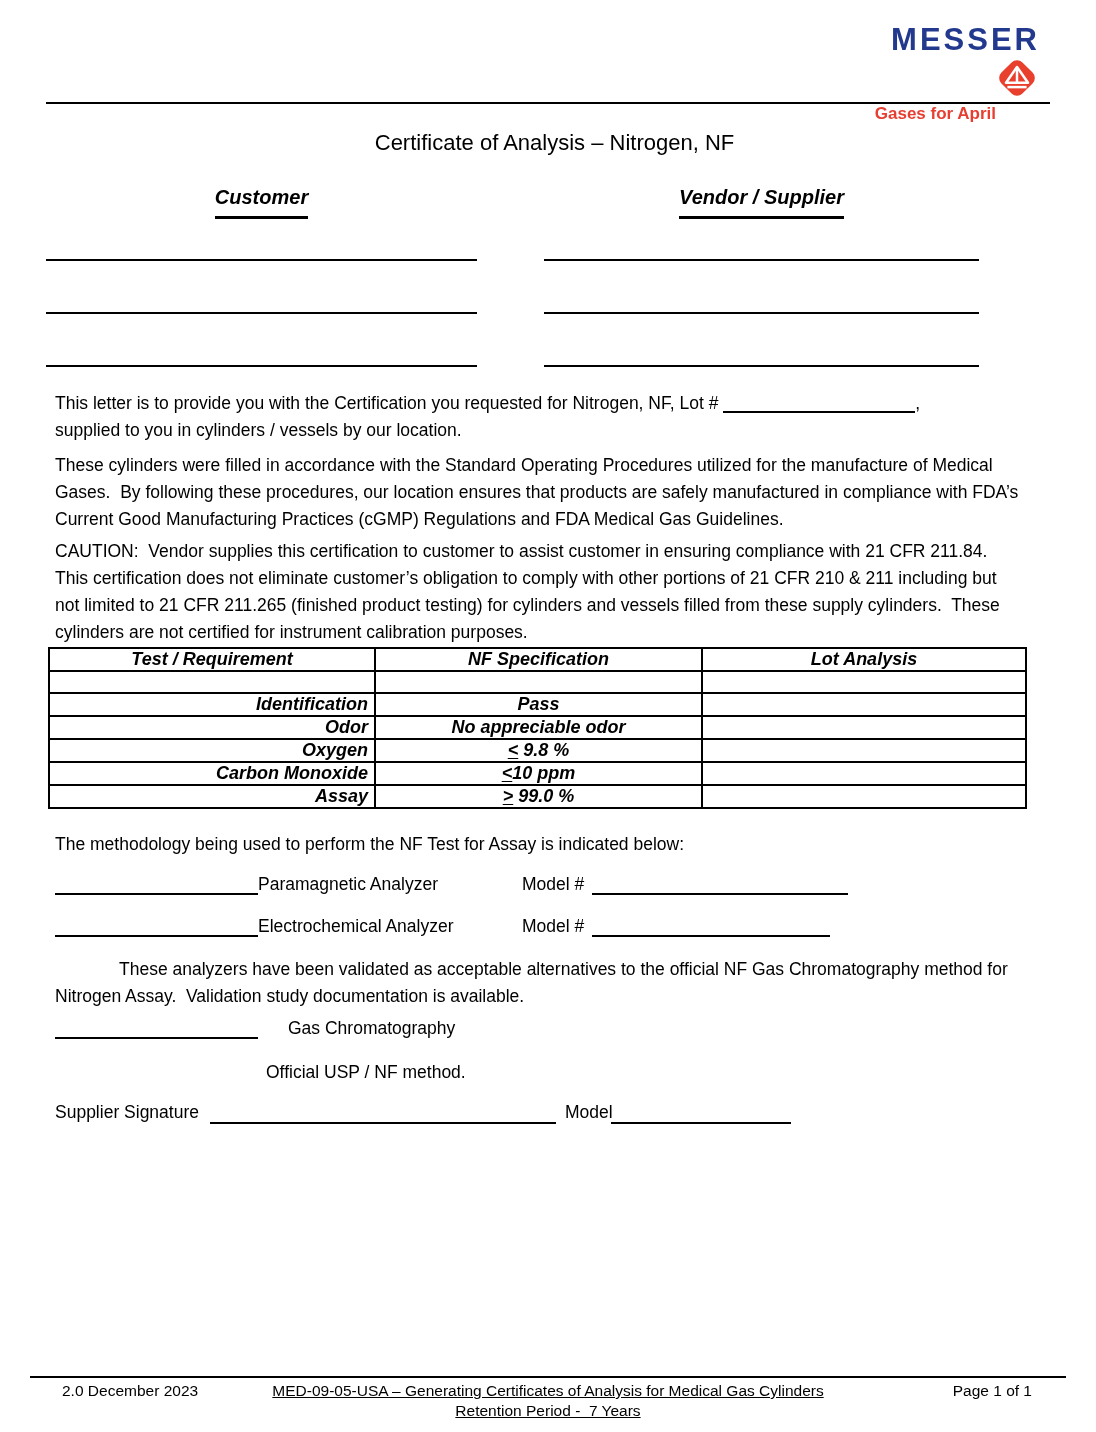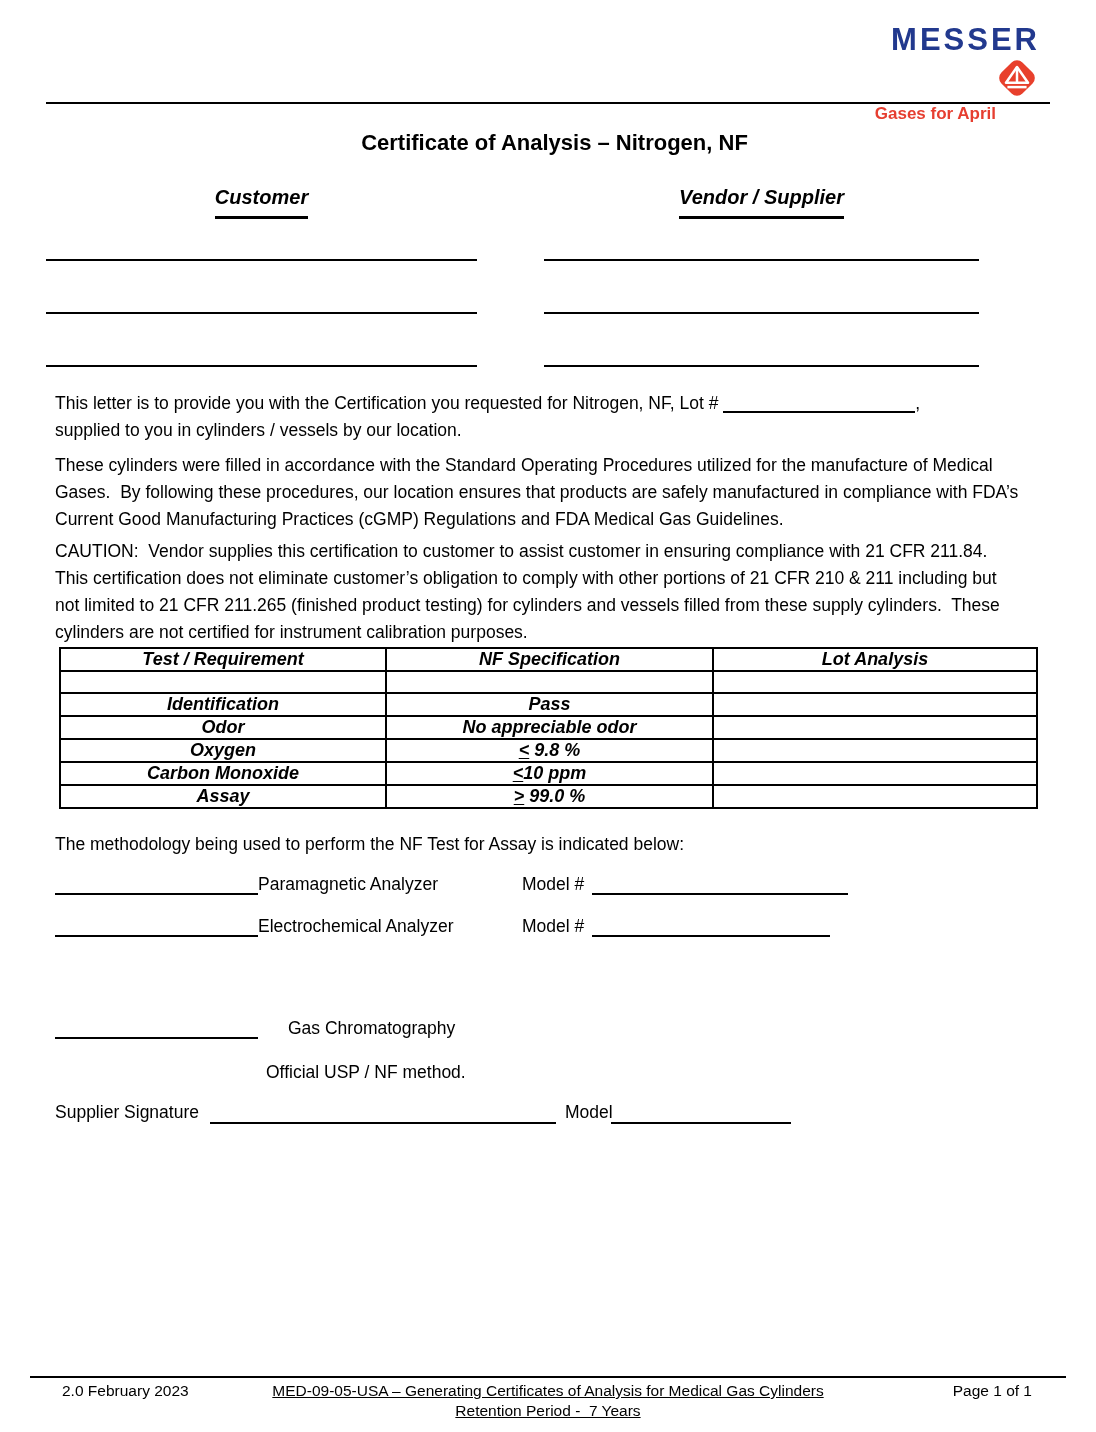--- a/index.html
+++ b/index.html
@@ -42,21 +42,21 @@
     line-height: 1;
   }
 
   
   .hline { position: absolute; background: #000; height: 2px; }
   .doc-title {
     position: absolute;
     left: 13px; right: 0; top: 130px;
     text-align: center;
     font-size: 22px;
-    font-weight: 700;
+    font-weight: 400;
   }
   .party-heading {
     position: absolute;
     top: 186px;
     text-align: center;
     font-size: 20px;
     font-weight: 700;
     font-style: italic;
   }
   .party-heading span { border-bottom: 3px solid #000; padding-bottom: 8px; }
@@ -74,38 +74,38 @@
     display: inline-block;
     border-bottom: 2px solid #000;
     height: 16px;
     vertical-align: -4px;
   }
   .lot-fill { width: 192px; }
 
   
   .spec-table {
     position: absolute;
-    left: 59px; top: 647px;
+    left: 48px; top: 647px;
     width: 977px;
     border-collapse: collapse;
     table-layout: fixed;
     padding-left: 45px;
   }
   .spec-table th, .spec-table td {
     border: 2px solid #000;
     font-size: 18px;
     font-weight: 700;
     font-style: italic;
     height: 21px;
     padding: 0 6px;
     overflow: hidden;
     white-space: nowrap;
   }
   .spec-table th { text-align: center; }
-  .spec-table td.t { text-align: center; }
+  .spec-table td.t { text-align: right; }
   .spec-table td.s { text-align: center; }
   .spec-table tr.spacer td { height: 22px; }
   .op { text-decoration: underline; text-underline-offset: 2px; }
 
   
   .abs-label { position: absolute; font-size: 17.5px; line-height: 22px; }
   .footer-text { position: absolute; font-size: 15.5px; line-height: 20px; }
   .footer-center { left: 0; right: 0; text-align: center; }
 </style>
 </head>
@@ -208,32 +208,33 @@
   <div class="hline" style="left:55px; top:893px; width:203px;"></div>
   <div class="abs-label" style="left:258px; top:873px;">Paramagnetic Analyzer</div>
   <div class="abs-label" style="left:522px; top:873px;">Model #</div>
   <div class="hline" style="left:592px; top:893px; width:256px;"></div>
 
   <div class="hline" style="left:55px; top:935px; width:203px;"></div>
   <div class="abs-label" style="left:258px; top:915px;">Electrochemical Analyzer</div>
   <div class="abs-label" style="left:522px; top:915px;">Model #</div>
   <div class="hline" style="left:592px; top:935px; width:238px;"></div>
 
+  <div class="para" style="top:956px; text-indent:64px;">These analyzers have been validated as acceptable alternatives to the official NF Gas Chromatography method for Nitrogen Assay.&nbsp; Validation study documentation is available.</div>
 
   <div class="hline" style="left:55px; top:1037px; width:203px;"></div>
   <div class="abs-label" style="left:272px; top:1017px;margin-left:16px;">Gas Chromatography</div>
 
   <div class="abs-label" style="left:266px; top:1061px;">Official USP / NF method.</div>
 
   <div class="abs-label" style="left:55px; top:1101px;">Supplier Signature</div>
   <div class="hline" style="left:210px; top:1122px; width:346px;"></div>
   <div class="abs-label" style="left:565px; top:1101px;">Model</div>
   <div class="hline" style="left:611px; top:1122px; width:180px;"></div>
 
   <div class="hline" style="left:30px; top:1376px; width:1036px;"></div>
-  <div class="footer-text" style="left:62px; top:1381px;">2.0 February 2023</div>
+  <div class="footer-text" style="left:62px; top:1381px;">2.0 December 2023</div>
   <div class="footer-text footer-center" style="top:1381px;text-decoration:underline;">
     <span>MED-09-05-USA – Generating Certificates of Analysis for Medical Gas Cylinders</span><br>
     <span>Retention Period -&nbsp; 7 Years</span>
   </div>
   <div class="footer-text" style="right:64px; top:1381px; position:absolute;">Page 1 of 1</div>
 
 </div>
 
 </body></html>

